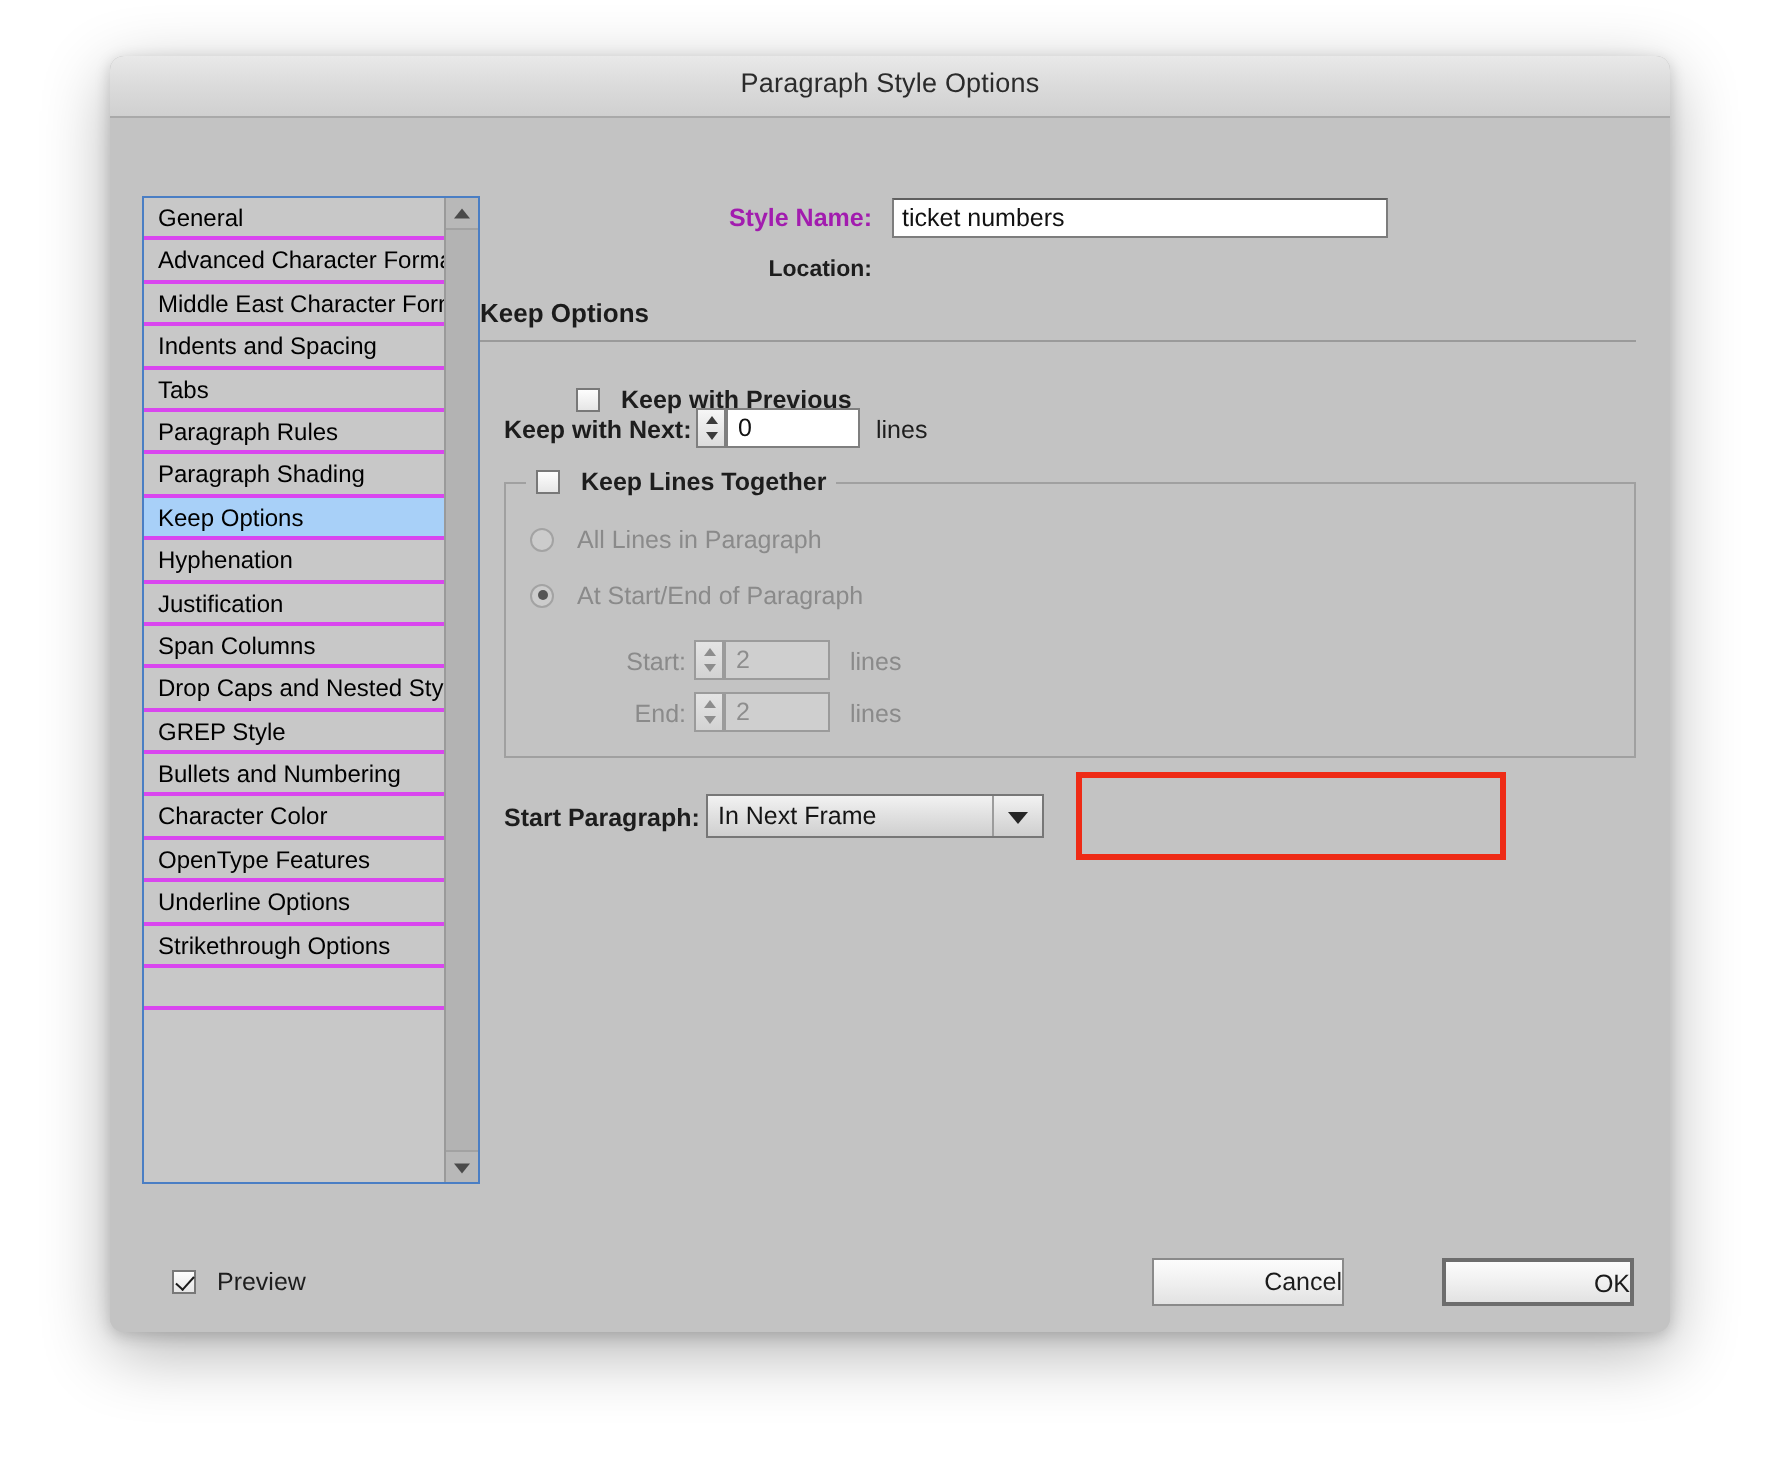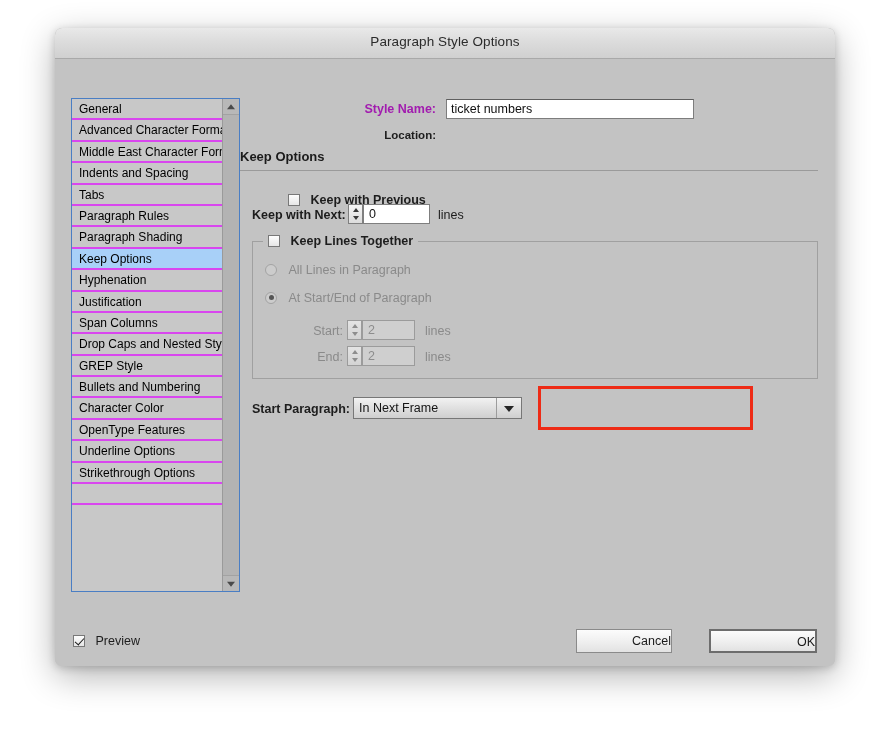--- a/index.html
+++ b/index.html
@@ -400,21 +400,21 @@
     width: 215px;
     height: 44px;
     border: 3px solid #ee2b16;
     box-sizing: border-box;
     pointer-events: none;
   }
 
   
   .footer-preview {
     position: absolute;
-    left: 3px;
+    left: 16px;
     bottom: 18px;
     font-size: 12.5px;
     color: #1d1d1d;
     padding-left: 15px;
   }
   .footer-preview .txt { margin-left: 7px; vertical-align: middle; }
 
   .btn {
     position: absolute;
     bottom: 13px;
@@ -423,21 +423,21 @@
     text-align: right;
     font-size: 12.5px;
     color: #1b1b1b;
     background: linear-gradient(to bottom, #fcfcfc 0%, #f0f0f0 50%, #e2e2e2 100%);
     border: 1px solid #8a8a8a;
     box-sizing: border-box;
   }
   .btn-cancel { right: 163px; width: 96px; }
   .btn-ok {
     right: 18px;
-    width: 108px;
+    width: 96px;
     border: 2px solid #6d6d6d;
   }
 </style>
 </head>
 <body>
 
 <div id="root">
 
   <div class="dialog">
 

